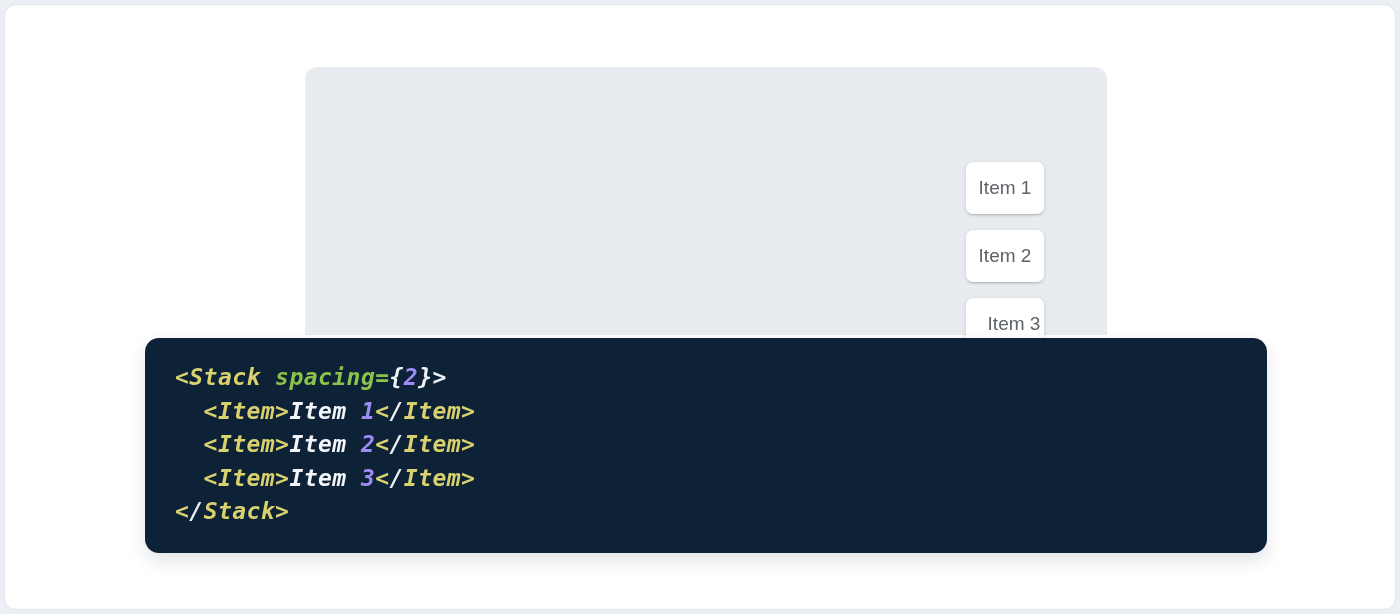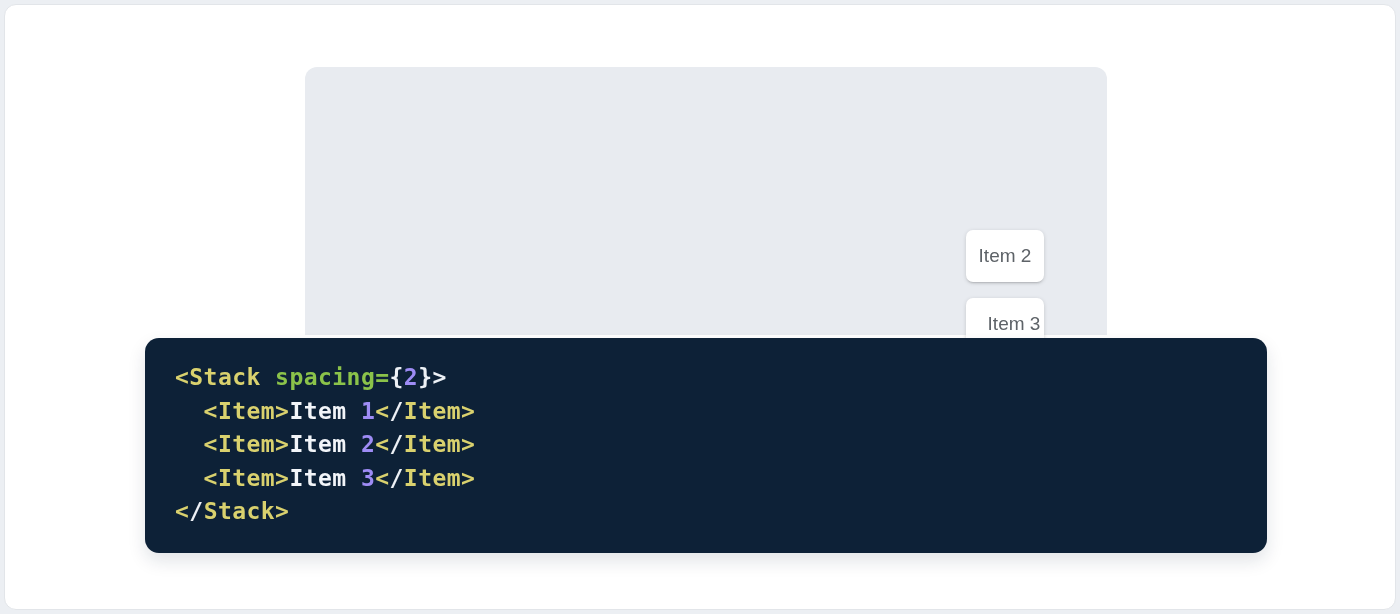--- a/index.html
+++ b/index.html
@@ -50,33 +50,36 @@
     box-shadow: 0 8px 18px rgba(13, 33, 55, 0.12);
     padding: 23px 30px;
     font-family: "DejaVu Sans Mono", "Liberation Mono", monospace;
     font-size: 23px;
     font-weight: 600;
     letter-spacing: 0.45px;
     line-height: 33.6px;
     white-space: pre;
     overflow: hidden;
   }
-  .code-line { white-space: pre; }
+  .code-line { white-space: pre; font-style: italic; }
   .tok-tag   { color: var(--c-tag,   #D9D16E); }
   .tok-attr  { color: var(--c-attr,  #8BC34A); }
   .tok-punct { color: var(--c-punct, #EDF1F6); }
   .tok-num   { color: var(--c-num,   #9E8CF5); }
   .tok-text  { color: var(--c-text,  #F2F5F9); }
 </style>
 </head>
 <body style="background: rgb(236, 239, 243);">
 
 <div class="page-card">
 
   <div class="demo-panel">
+    <div class="stack-item-card pos-0">
+      <span>Item 1</span>
+    </div>
     <div class="stack-item-card pos-1">
       <span>Item 2</span>
     </div>
     <div class="stack-item-card pos-2">
       <span>Item 3</span>
     </div>
   </div>
 
   <div class="code-block" id="code-block"><div class="code-line"><span class="tok-tag">&lt;Stack</span><span class="tok-text"> </span><span class="tok-attr">spacing=</span><span class="tok-punct">{</span><span class="tok-num">2</span><span class="tok-punct">}&gt;</span></div><div class="code-line"><span class="tok-text">  </span><span class="tok-tag">&lt;Item&gt;</span><span class="tok-text">Item </span><span class="tok-num">1</span><span class="tok-tag">&lt;</span><span class="tok-punct">/</span><span class="tok-tag">Item&gt;</span></div><div class="code-line"><span class="tok-text">  </span><span class="tok-tag">&lt;Item&gt;</span><span class="tok-text">Item </span><span class="tok-num">2</span><span class="tok-tag">&lt;</span><span class="tok-punct">/</span><span class="tok-tag">Item&gt;</span></div><div class="code-line"><span class="tok-text">  </span><span class="tok-tag">&lt;Item&gt;</span><span class="tok-text">Item </span><span class="tok-num">3</span><span class="tok-tag">&lt;</span><span class="tok-punct">/</span><span class="tok-tag">Item&gt;</span></div><div class="code-line"><span class="tok-tag">&lt;</span><span class="tok-punct">/</span><span class="tok-tag">Stack&gt;</span></div></div>
 

